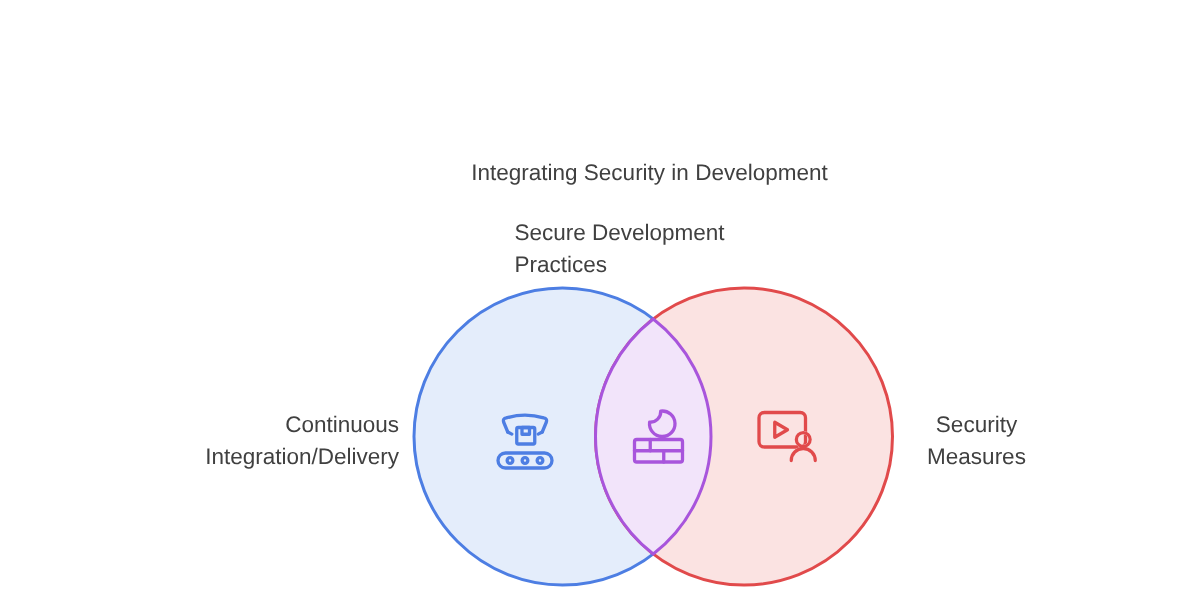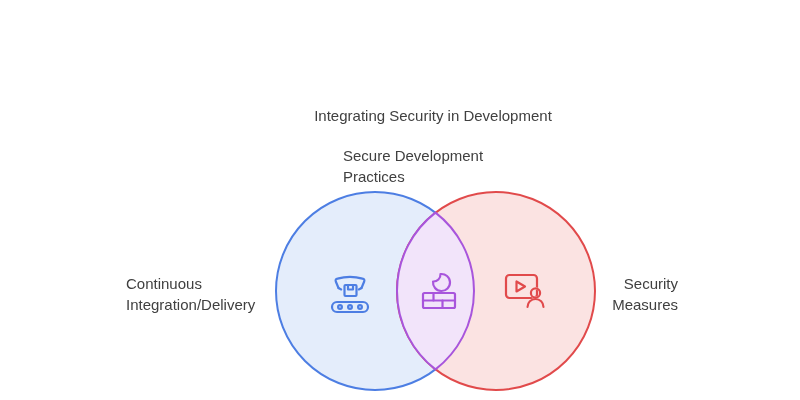--- a/index.html
+++ b/index.html
@@ -39,27 +39,27 @@
     left: 433px;
     top: 97px;
     transform: translateX(-50%);
     width: 180px;
     text-align: left;
   }
   .left-label {
     left: 126px;
     top: 225px;
     width: 140px;
-    text-align: left;
+    text-align: right;
   }
   .right-label {
-    left: 588px;
+    left: 606px;
     top: 225px;
     width: 90px;
-    text-align: right;
+    text-align: center;
   }
   .icon path, .icon rect, .icon line, .icon circle, .icon polygon {
     fill: none;
     stroke-width: 2.2;
     stroke-linecap: round;
     stroke-linejoin: round;
   }
 </style>
 </head>
 <body>

